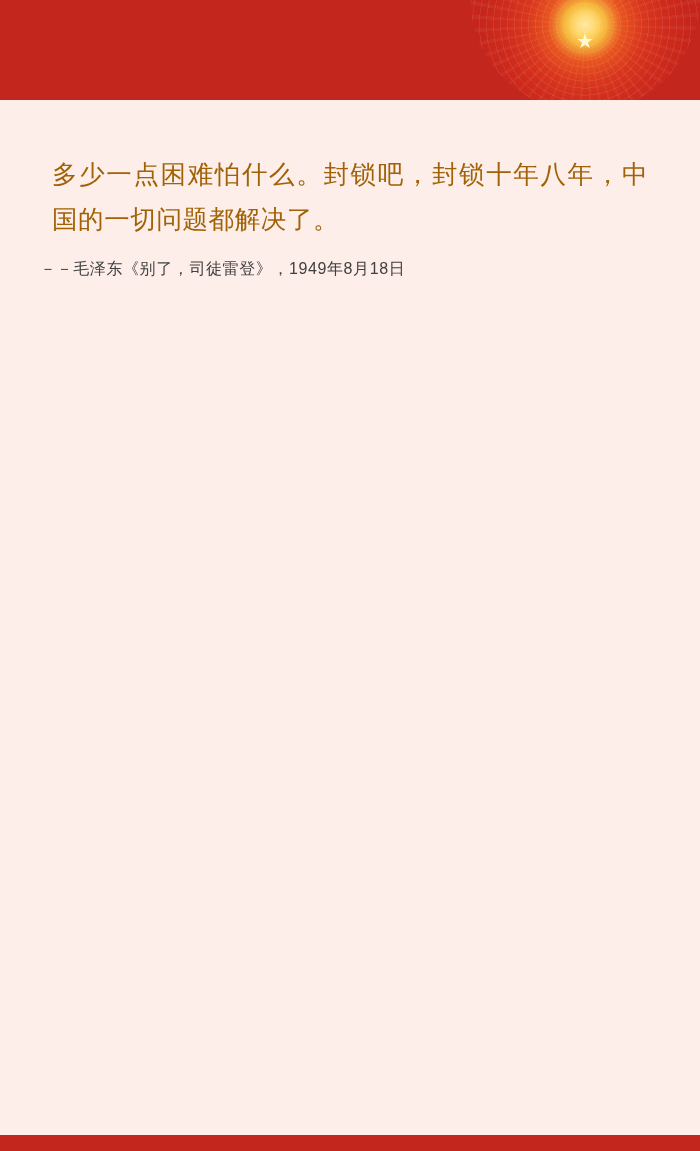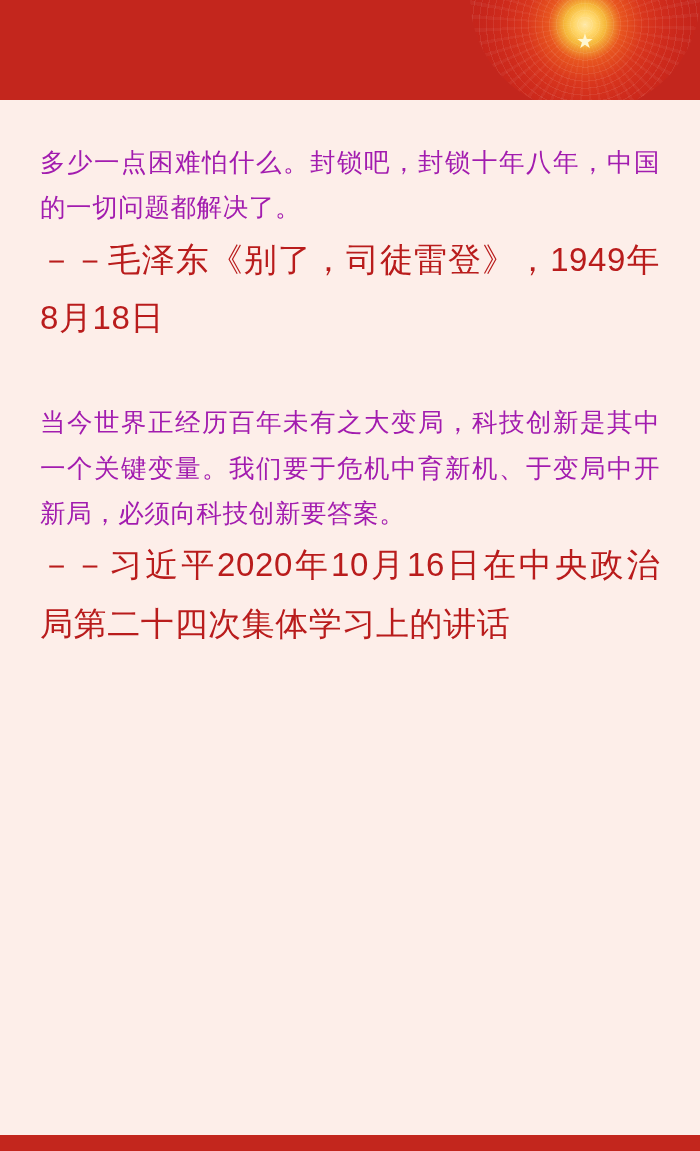--- a/index.html
+++ b/index.html
@@ -98,30 +98,30 @@
   .content {
     padding: 40px 40px 0 40px;
   }
   .block {
     margin-bottom: 52px;
   }
   .block:last-child {
     margin-bottom: 0;
   }
   .quote {
-    color: #a21caf;
+    color: #a16207;
     font-size: 25.5px;
     line-height: 1.78;
     letter-spacing: 0.6px;
     text-align: justify;
-    margin: 0;
+    margin: 12px;
   }
   .attrib {
-    color: #b91c1c;
-    font-size: 33px;
+    color: #404040;
+    font-size: 16px;
     line-height: 1.78;
     letter-spacing: 0.6px;
     text-align: justify;
     margin: 0;
   }
   
   .footer-bar {
     position: absolute;
     left: 0;
     bottom: 0;
@@ -143,22 +143,18 @@
     <div class="banner-star">★</div>
   </div>
 
   <div class="content">
 
     <div class="block">
       <p class="quote">多少一点困难怕什么。封锁吧，封锁十年八年，中国的一切问题都解决了。</p>
       <p class="attrib">－－毛泽东《别了，司徒雷登》，1949年8月18日</p>
     </div>
 
-    <div class="block">
-      <p class="quote">当今世界正经历百年未有之大变局，科技创新是其中一个关键变量。我们要于危机中育新机、于变局中开新局，必须向科技创新要答案。</p>
-      <p class="attrib">－－习近平2020年10月16日在中央政治局第二十四次集体学习上的讲话</p>
-    </div>
 
 
   </div>
 
   <div class="footer-bar"></div>
 </div>
 
 </body></html>

